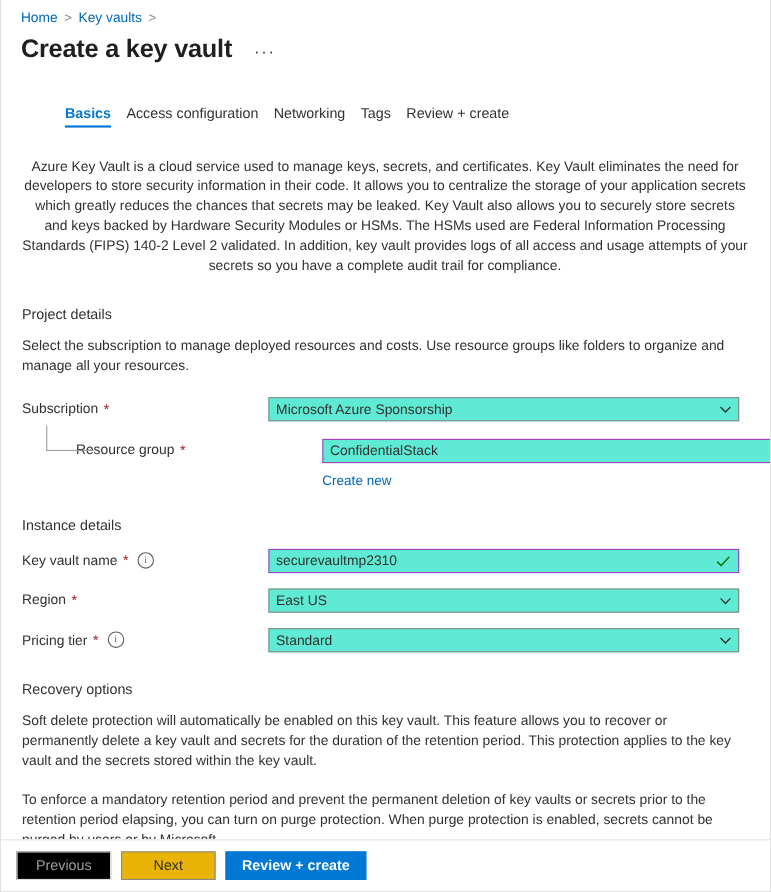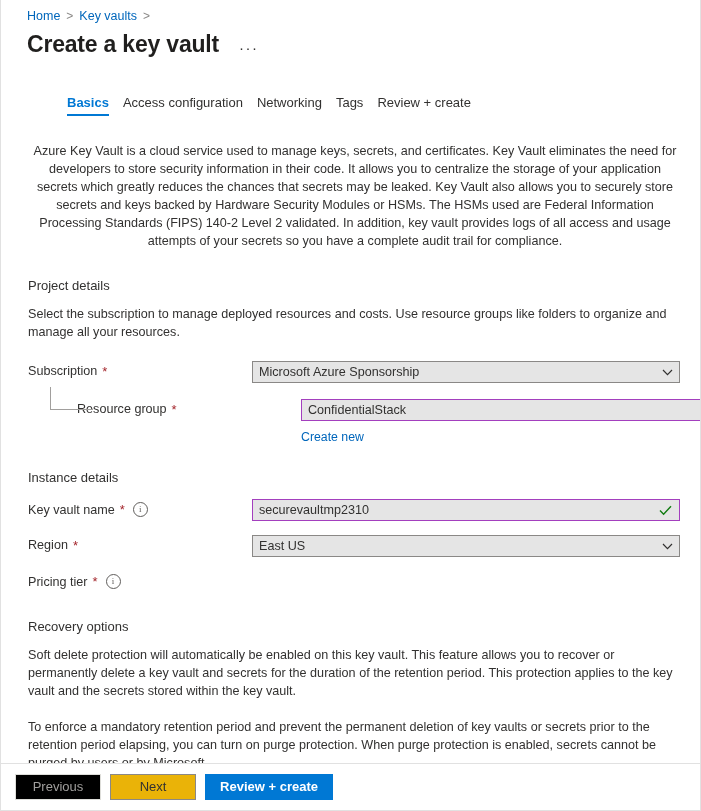--- a/index.html
+++ b/index.html
@@ -21,21 +21,21 @@
     width: 701px;
     height: 811px;
     box-sizing: border-box;
     border: 1px solid #e1e1e1;
     border-top: none;
     display: flex;
     flex-direction: column;
   }
   .content {
     flex: 1 1 auto;
-    padding: 0 0 0 8px;
+    padding: 0 0 0 0;
     overflow: hidden;
   }
 
   
   .breadcrumb {
     padding: 10px 0 0 18px;
     font-size: 12.5px;
     display: flex;
     align-items: center;
     gap: 6px;
@@ -177,21 +177,21 @@
   .field-control {
     flex: 0 0 428px;
     width: 428px;
     position: relative;
   }
   .ctl {
     box-sizing: border-box;
     width: 428px;
     height: 22px;
     border: 1px solid #8a8886;
-    background: #e5e5e5;
+    background: #5eead4;
     font-family: "Liberation Sans", sans-serif;
     font-size: 12.6px;
     color: #323130;
     padding: 0 26px 0 6px;
     line-height: 20px;
     display: flex;
     align-items: center;
     cursor: pointer;
     outline: none;
   }
@@ -385,20 +385,28 @@
             </span>
           </div>
         </div>
 
         <div class="field-row" style="margin-top:14px;">
           <div class="field-label">
             <span>Pricing tier</span>
             <span class="req">*</span>
             <span class="info-icon">i</span>
           </div>
+          <div class="field-control">
+            <div class="ctl">Standard</div>
+            <span class="chevron">
+              <svg width="11" height="7" viewBox="0 0 11 7">
+                  <path d="M1 1 L5.5 5.6 L10 1" stroke="#323130" stroke-width="1.2" fill="none"></path>
+                </svg>
+            </span>
+          </div>
         </div>
 
       </div>
 
       <div class="section-head" style="margin-top:26px;">Recovery options</div>
       <p class="section-desc">Soft delete protection will automatically be enabled on this key vault. This feature allows you to recover or permanently delete a key vault and secrets for the duration of the retention period. This protection applies to the key vault and the secrets stored within the key vault.</p>
       <p class="section-desc" style="margin-top:18px;">To enforce a mandatory retention period and prevent the permanent deletion of key vaults or secrets prior to the retention period elapsing, you can turn on purge protection. When purge protection is enabled, secrets cannot be purged by users or by Microsoft.</p>
 
     </div>
   </div>

